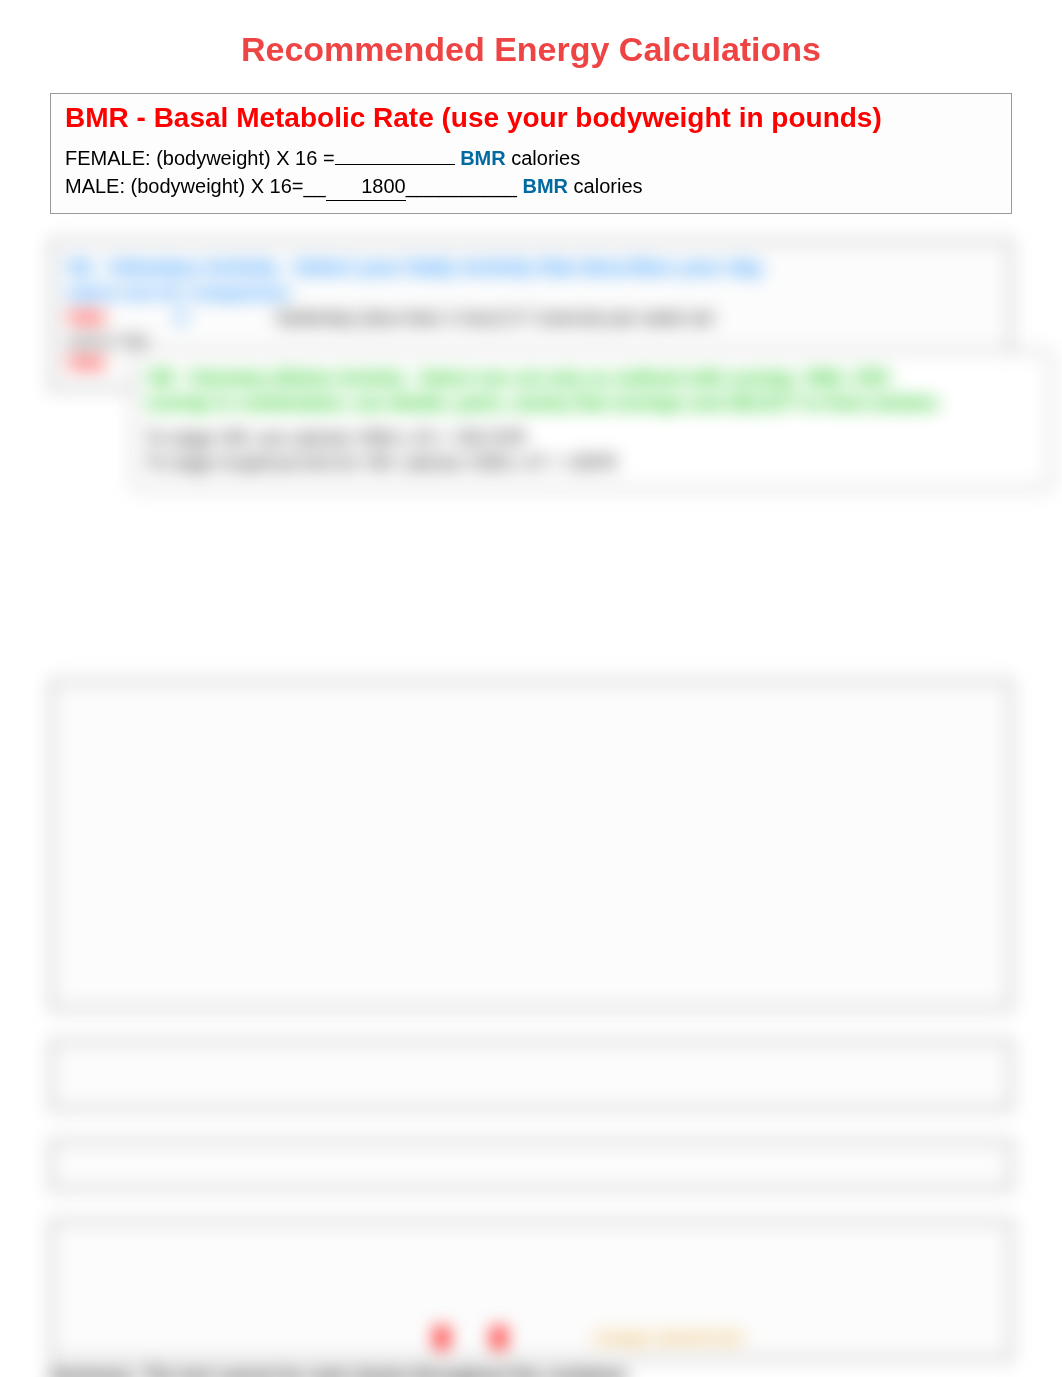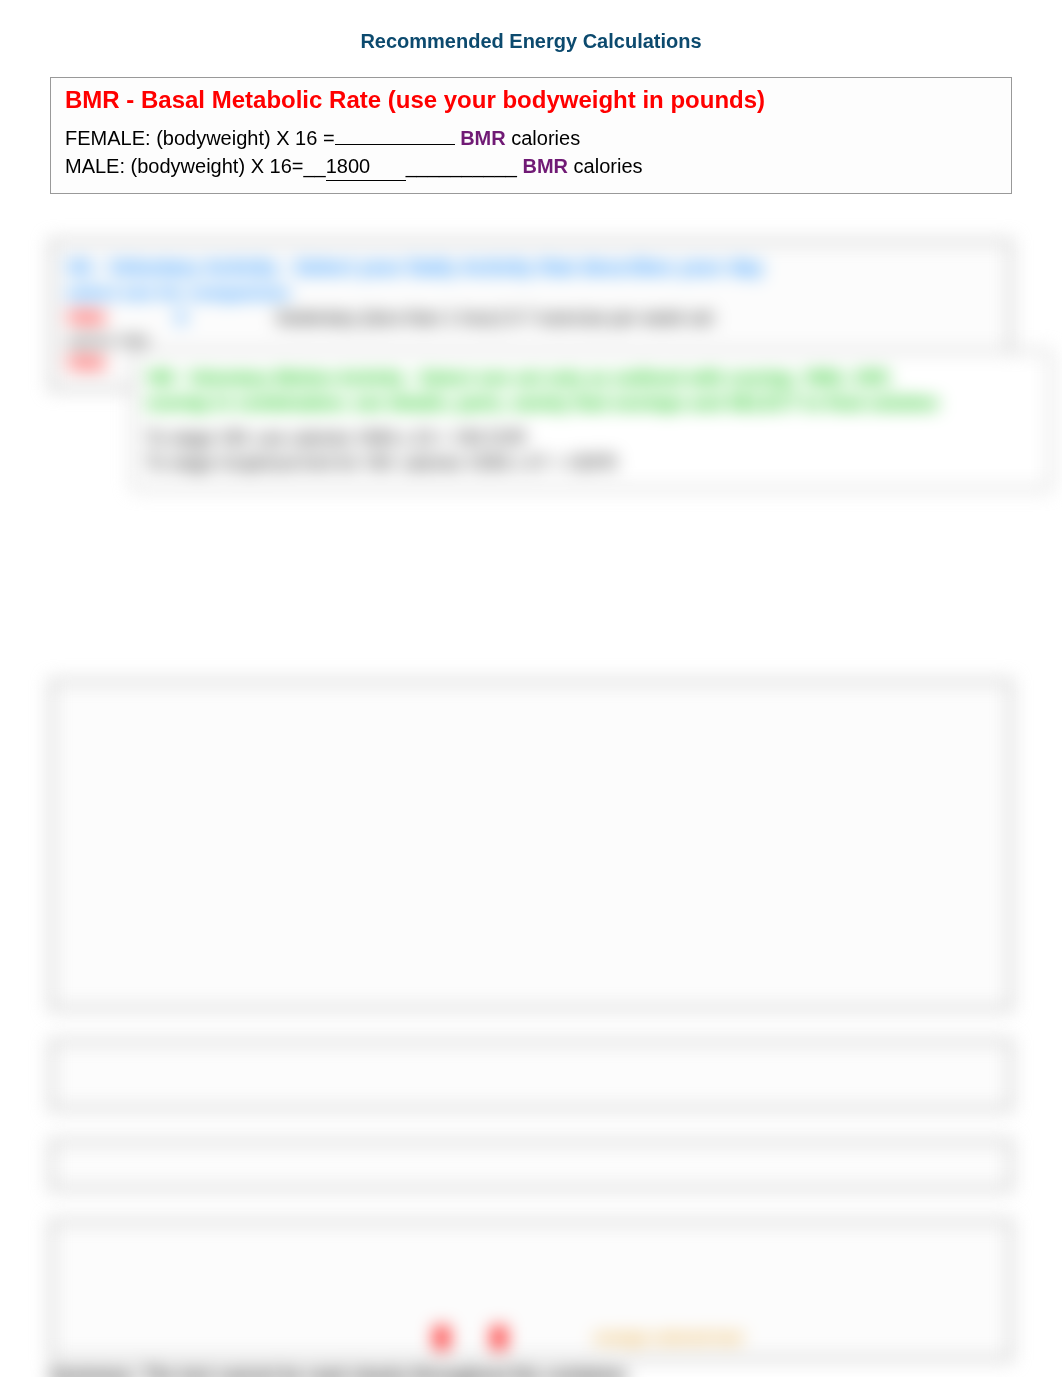--- a/index.html
+++ b/index.html
@@ -9,59 +9,59 @@
       width: 1062px;
       height: 1377px;
       position: relative;
       overflow: hidden;
     }
     .page {
       padding: 30px 50px 0 50px;
     }
     .main-title {
       text-align: center;
-      color: #0c4a6e;
+      color: #ef4444;
       font-weight: bold;
-      font-size: 20px;
+      font-size: 34px;
       margin-bottom: 24px;
     }
     .box {
       border: 1px solid #999;
       background: #fdfdfd;
       margin-bottom: 0;
       padding: 8px 14px 12px 14px;
       position: relative;
     }
     .box-title {
       color: #ff0000;
       font-weight: bold;
-      font-size: 24px;
+      font-size: 28px;
       margin-bottom: 10px;
     }
     .formula-line {
       font-size: 20px;
       color: #000;
       line-height: 1.4;
       margin-left: 0;
     }
     .formula-line .bmr-red {
-      color: #701a75;
+      color: #0369a1;
       font-weight: bold;
     }
     .formula-line .underline-blank {
       display: inline-block;
       border-bottom: 1px solid #000;
       min-width: 120px;
       text-align: center;
     }
     .formula-line .underline-filled {
       display: inline-block;
       border-bottom: 1px solid #000;
       min-width: 80px;
-      text-align: left;
+      text-align: right;
     }
     .blur-layer {
       position: absolute;
       left: 50px;
       right: 50px;
       filter: blur(9px);
       pointer-events: none;
     }
     .blur-box {
       border: 2px solid #888;

